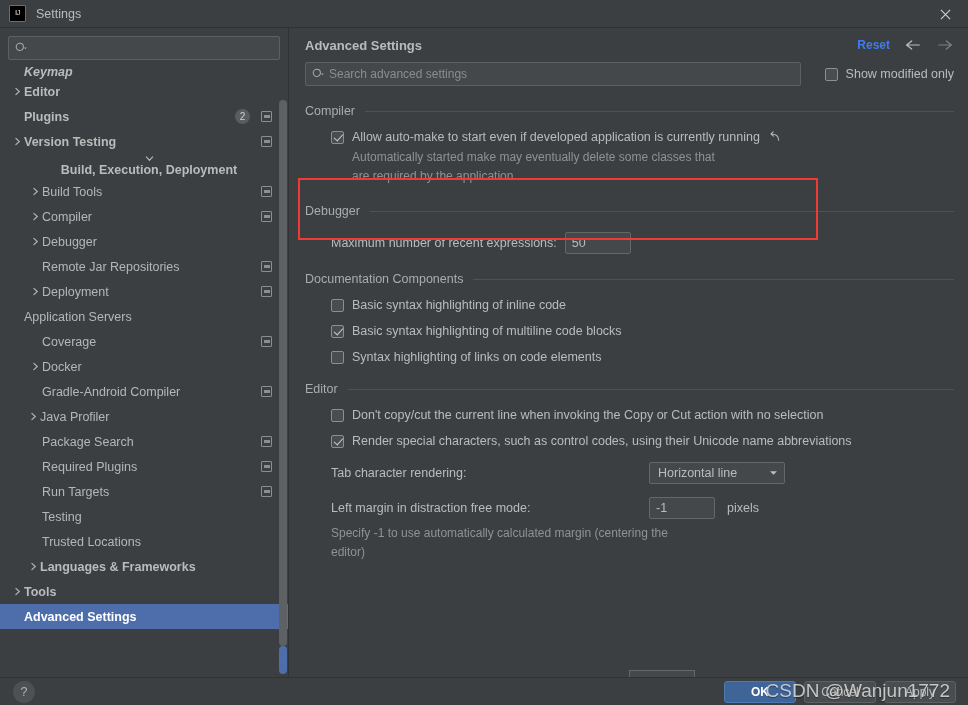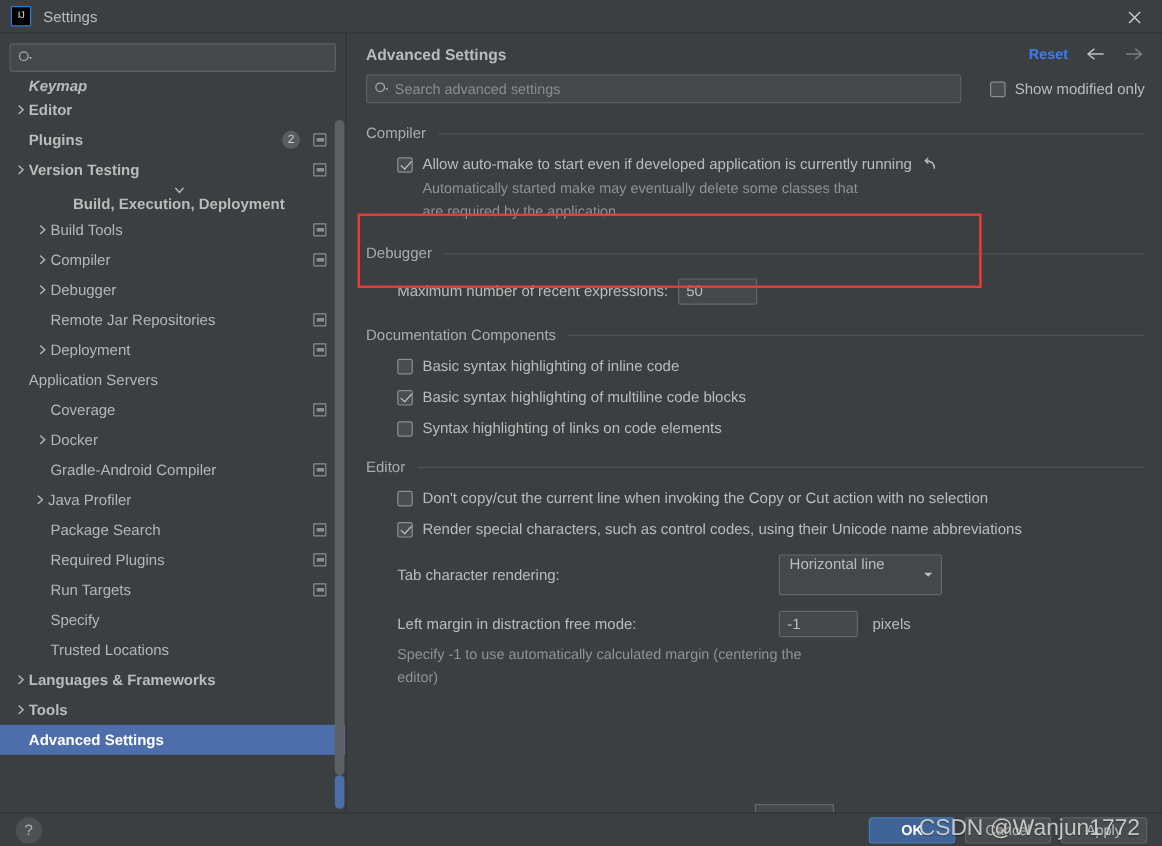--- a/index.html
+++ b/index.html
@@ -130,22 +130,22 @@
   .opt-row { display:flex; align-items:center; gap:8px; padding-left:26px; }
   .opt-label { font-size:12.5px; color:#bbbbbb; white-space:nowrap; }
   .opt-desc { font-size:12px; color:#8f9295; line-height:19px; }
 
   .field {
     height:22px; background:#45484a; border:1px solid #646769;
     color:#bbbbbb; font-size:12.5px; font-family:"Liberation Sans", sans-serif;
     padding:0 6px; outline:none; border-radius:2px;
   }
   .combo {
-    height:34px; background:#45484a; border:1px solid #646769; border-radius:2px;
-    display:flex; align-items:flex-start; padding:0 0 0 8px; position:relative;
+    height:22px; background:#45484a; border:1px solid #646769; border-radius:2px;
+    display:flex; align-items:center; padding:0 0 0 8px; position:relative;
   }
   .combo .val { font-size:12.5px; color:#bbbbbb; }
   .combo .arrow {
     margin-left:auto; width:22px; height:100%; display:flex;
     align-items:center; justify-content:center;
   }
   .combo .arrow svg { width:9px; height:6px; }
 
   .revert { width:14px; height:14px; display:flex; align-items:center; justify-content:center; }
   .revert svg { width:13px; height:12px; }
@@ -326,27 +326,27 @@
           <span class="lbl">Required Plugins</span>
           <span class="row-icon"></span>
         </div>
         <div class="tree-row" style="padding-left: 28px;">
           <span class="caret"></span>
           <span class="lbl">Run Targets</span>
           <span class="row-icon"></span>
         </div>
         <div class="tree-row" style="padding-left: 28px;">
           <span class="caret"></span>
-          <span class="lbl">Specify</span>
+          <span class="lbl">Testing</span>
         </div>
         <div class="tree-row" style="padding-left: 28px;">
           <span class="caret"></span>
           <span class="lbl">Trusted Locations</span>
         </div>
-        <div class="tree-row bold" style="padding-left: 10px;">
+        <div class="tree-row bold" style="padding-left: 26px;">
           <span class="caret">
             <svg viewBox="0 0 10 10">
               <path d="M3.2 1.5 L7 5 L3.2 8.5" stroke="#b4b7ba" stroke-width="1.3" fill="none" stroke-linecap="round"></path>
             </svg>
           </span>
           <span class="lbl">Languages &amp; Frameworks</span>
         </div>
         <div class="tree-row bold" style="padding-left: 10px;">
           <span class="caret">
             <svg viewBox="0 0 10 10">

